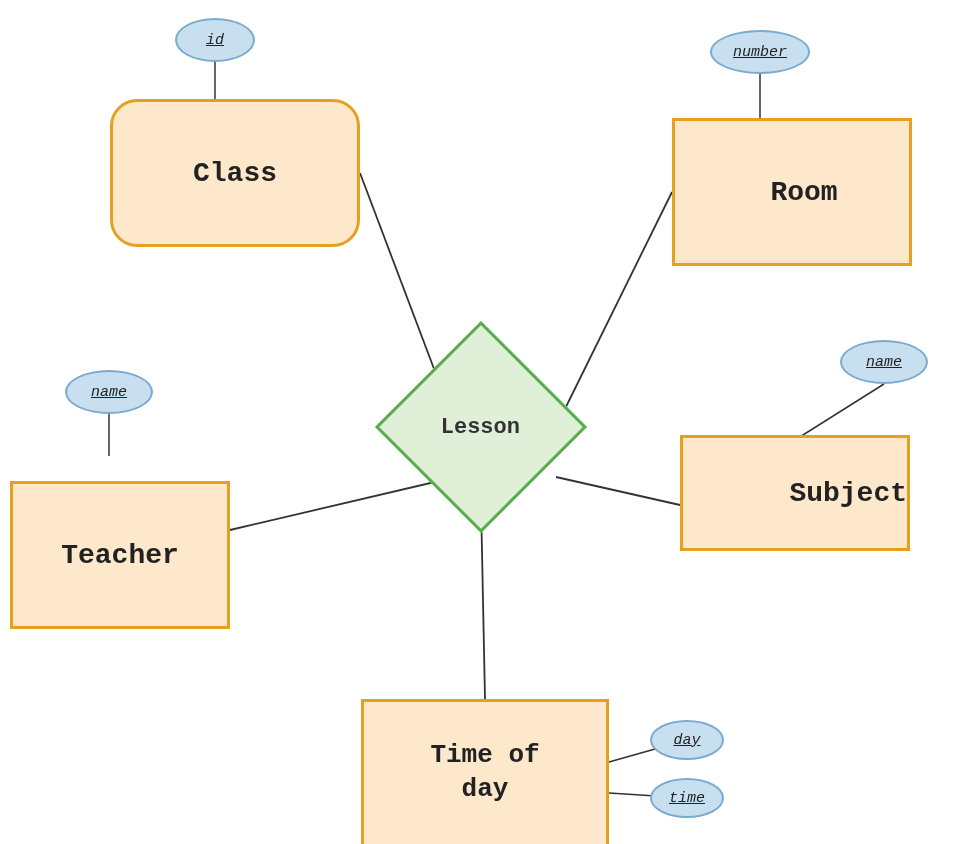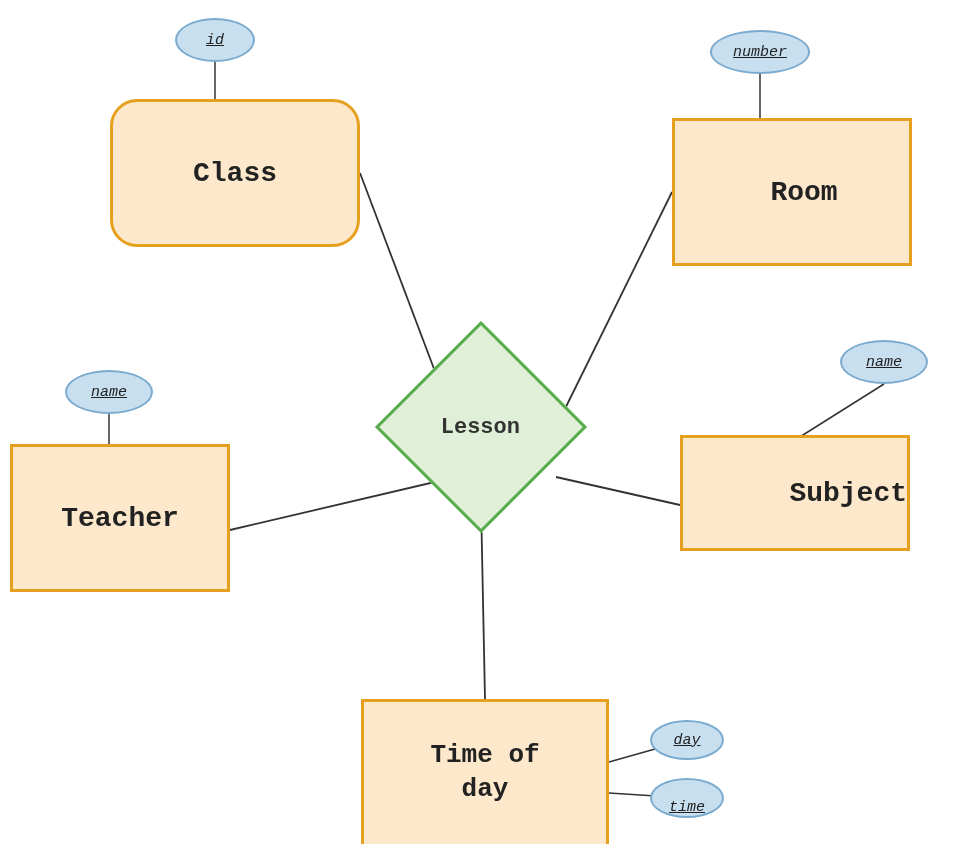--- a/index.html
+++ b/index.html
@@ -100,21 +100,21 @@
 </svg>
 
 <div class="entity-box" style="left:110px; top:99px; width:250px; height:148px;border-radius:27px;">
   <span>Class</span>
 </div>
 
 <div class="entity-box" style="left:672px; top:118px; width:240px; height:148px;padding-left:24px;">
   <span>Room</span>
 </div>
 
-<div class="entity-box" style="left:10px; top:444px; width:220px; height:148px;">
+<div class="entity-box" style="left:10px; top:481px; width:220px; height:148px;">
   <span>Teacher</span>
 </div>
 
 <div class="entity-box" style="left:680px; top:435px; width:230px; height:116px;justify-content:flex-end;">
   <span>Subject</span>
 </div>
 
 <div class="entity-box" style="left:361px; top:699px; width:248px; height:148px; font-size:26px; text-align:center; line-height:1.3;">
   <span>Time of<br>day</span>
 </div>
@@ -138,15 +138,15 @@
 </div>
 
 <div class="attribute-ellipse" style="left:840px; top:340px; width:88px; height:44px;">
   <span>name</span>
 </div>
 
 <div class="attribute-ellipse" style="left:650px; top:720px; width:74px; height:40px;">
   <span>day</span>
 </div>
 
-<div class="attribute-ellipse" style="left:650px; top:778px; width:74px; height:40px;align-items:flex-end;">
+<div class="attribute-ellipse" style="left:650px; top:778px; width:74px; height:40px;">
   <span>time</span>
 </div>
 
 </body></html>

